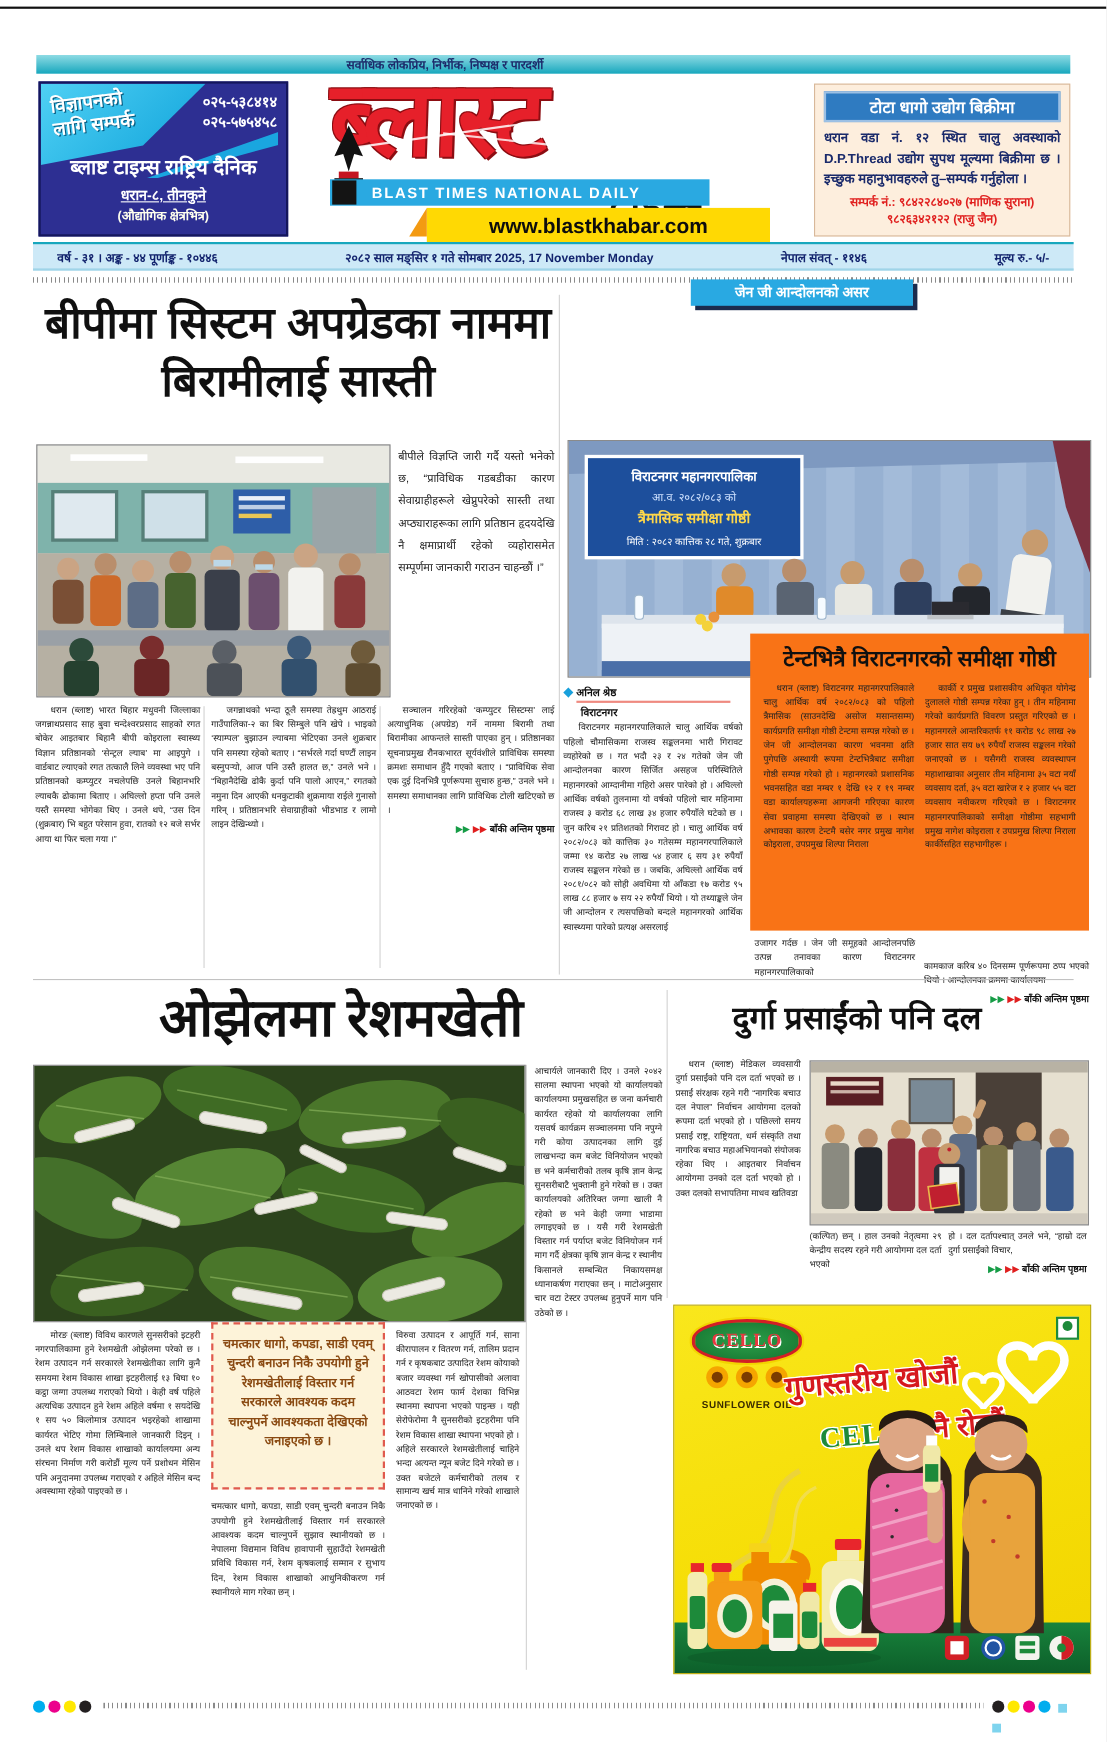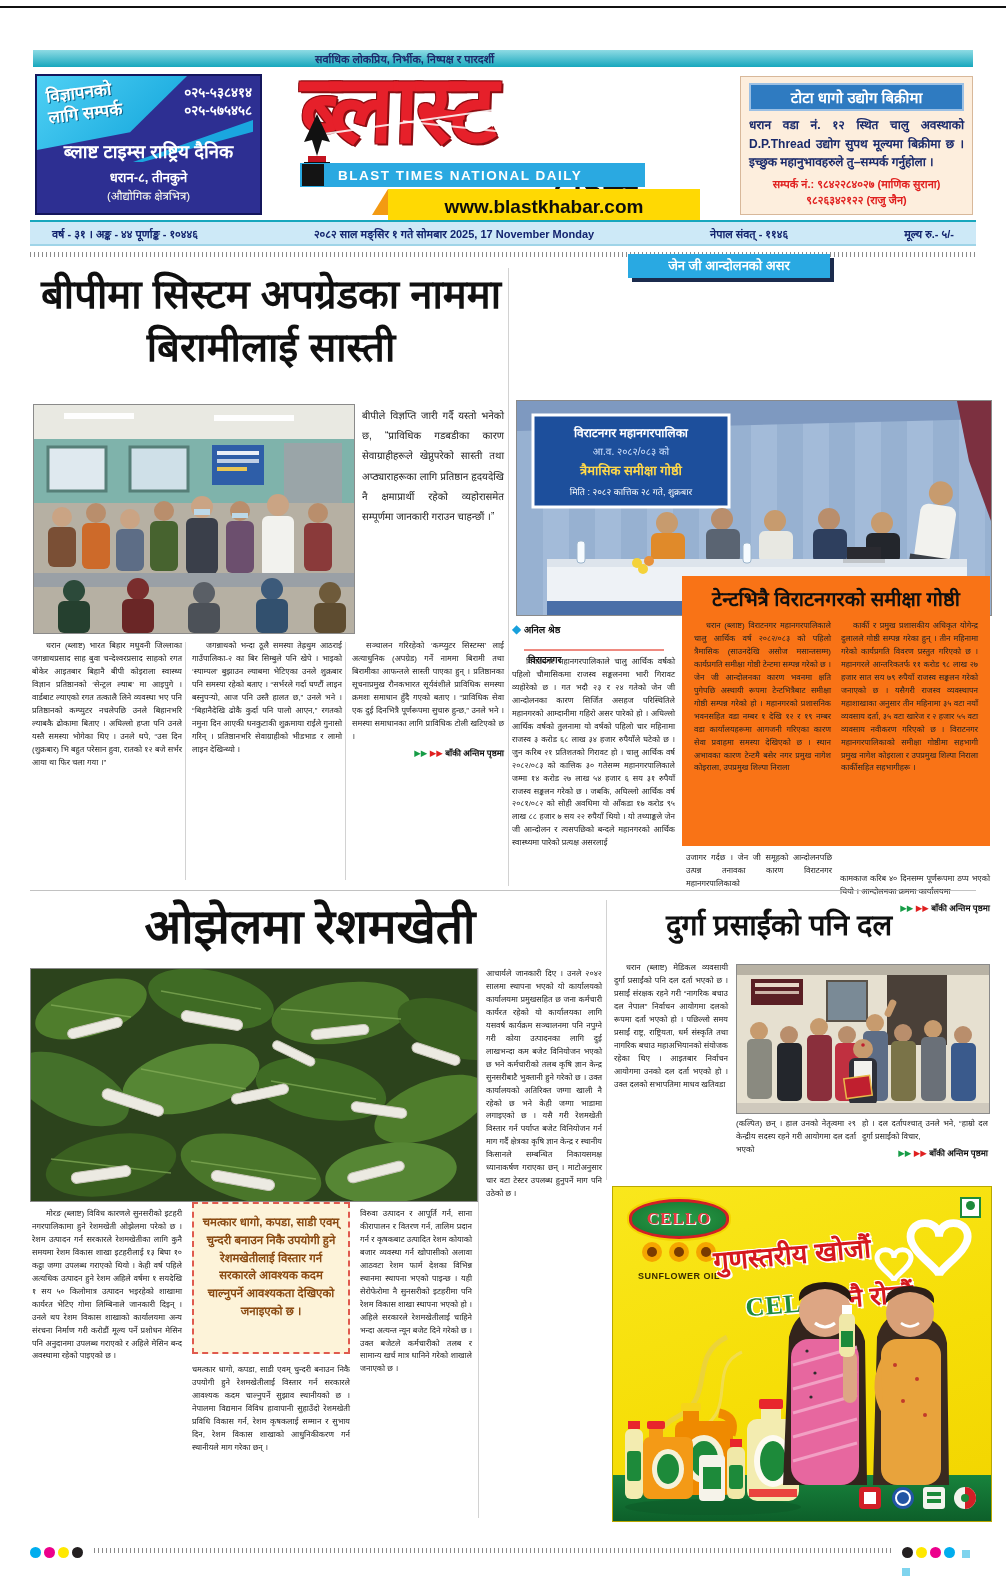--- a/index.html
+++ b/index.html
@@ -24,38 +24,38 @@
             font-size:11px;font-weight:bold;color:#13246e;}
   .leftad{background:#2d2f92;border:2px solid #14165c;overflow:hidden;}
   .ribbon{position:absolute;left:0;top:0;width:150px;height:88px;
           background:linear-gradient(135deg,#4fd0f4,#0a9fd8);clip-path:polygon(0 0,100% 0,62% 64%,0 84%);}
   .ribbon2{position:absolute;left:96px;top:44px;width:120px;height:42px;background:#18b4e8;
            clip-path:polygon(0 100%,100% 0,100% 28%,8% 100%);opacity:.9;}
   .ribbon-text{position:absolute;left:10px;top:6px;color:#fff;font-weight:bold;font-size:17px;
                line-height:1.25;transform:rotate(-7deg);text-shadow:1px 1px 0 #075b80;}
   .phones{position:absolute;right:8px;top:8px;color:#fff;font-weight:bold;font-size:13.5px;line-height:1.3;text-align:left;}
   .paper-name{position:absolute;left:0;right:0;top:62px;text-align:center;color:#fff;font-weight:bold;font-size:18.5px;}
-  .paper-addr{position:absolute;left:0;right:0;top:92px;text-align:center;color:#fff;font-weight:bold;font-size:13px;}
-  .paper-addr2{position:absolute;left:0;right:0;top:112px;text-align:center;color:#ffe;font-weight:normal;font-size:11.5px;}
+  .paper-addr{position:absolute;left:0;right:0;top:92px;text-align:center;color:#fff;font-weight:bold;font-size:13px;text-decoration:underline;}
+  .paper-addr2{position:absolute;left:0;right:0;top:112px;text-align:center;color:#ffe;font-weight:bold;font-size:11.5px;}
   .logo-main{font-size:95px;font-weight:bold;color:#e6202a;line-height:1;letter-spacing:-3px;
              text-shadow:2px 2px 0 #8c0d12,-1px -1px 0 #8c0d12,1px -1px 0 #8c0d12,-1px 1px 0 #8c0d12;transform:skewX(-2deg);}
   .logo-sub{font-size:37px;font-weight:900;color:#111;letter-spacing:1px;}
   .blue-banner{background:#2aa9e1;color:#fff;font-weight:bold;font-size:13.5px;letter-spacing:1.5px;
                display:flex;align-items:center;}
   .blue-banner .sq{width:22px;height:22px;background:#141414;margin-right:14px;}
   .yellow-banner{background:#ffd903;color:#0d0d0d;font-weight:900;font-size:19px;display:flex;align-items:center;justify-content:center;}
   .tri{position:absolute;left:-16px;top:0;width:0;height:0;border-bottom:26px solid #f39a12;border-left:16px solid transparent;}
   .rightad{background:#fdeedd;border:1px solid #d8b89a;box-sizing:border-box;padding:6px 8px;}
   .rightad-head{background:#2f7bc1;border:2px solid #9cc0e4;color:#fff;font-weight:bold;font-size:15px;
                 text-align:center;padding:2px 0;}
   .rightad-body{font-size:12px;color:#1a2a6b;text-align:justify;line-height:1.55;margin-top:5px;font-weight:bold;}
   .rightad-red{color:#e0201f;font-weight:bold;font-size:11px;text-align:center;line-height:1.5;margin-top:4px;}
   .sidenote{font-size:10px;line-height:2.02;text-align:justify;color:#222;}
   .byline{font-size:9.5px;color:#111;}
-  .byline .nm{font-weight:bold;border-bottom:2px solid #ef8a80;display:inline-block;padding-bottom:13px;min-width:140px;}
+  .byline .nm{font-weight:bold;border-bottom:2px solid #ef8a80;display:inline-block;padding-bottom:1px;min-width:140px;}
   .diamond{color:#18a0dc;font-size:12px;}
   .boxtitle{font-size:20px;font-weight:bold;text-align:center;line-height:1.3;color:#101010;}
   .photo{border:1px solid #8a8a8a;background:#ccc;overflow:hidden;}
   .regdot{width:11px;height:11px;border-radius:50%;display:inline-block;margin-right:3px;}
   .cello{background:linear-gradient(160deg,#f9e71c 0%,#f6de07 55%,#f2d400 100%);border:1px solid #b9a700;overflow:hidden;}
   .cello-band{position:absolute;left:0;right:0;bottom:0;height:46px;background:linear-gradient(#18833c,#0d5f2a);}
   .cello-tag1{position:absolute;font-weight:900;font-size:27px;color:#d6181e;transform:rotate(-5deg);
               text-shadow:2px 2px 0 #fff,-1px -1px 0 #fff,1px -1px 0 #fff,-1px 1px 0 #fff;}
   .cello-tag2{position:absolute;font-weight:900;font-size:26px;color:#d6181e;transform:rotate(-5deg);
               text-shadow:2px 2px 0 #fff,-1px -1px 0 #fff,1px -1px 0 #fff,-1px 1px 0 #fff;}

